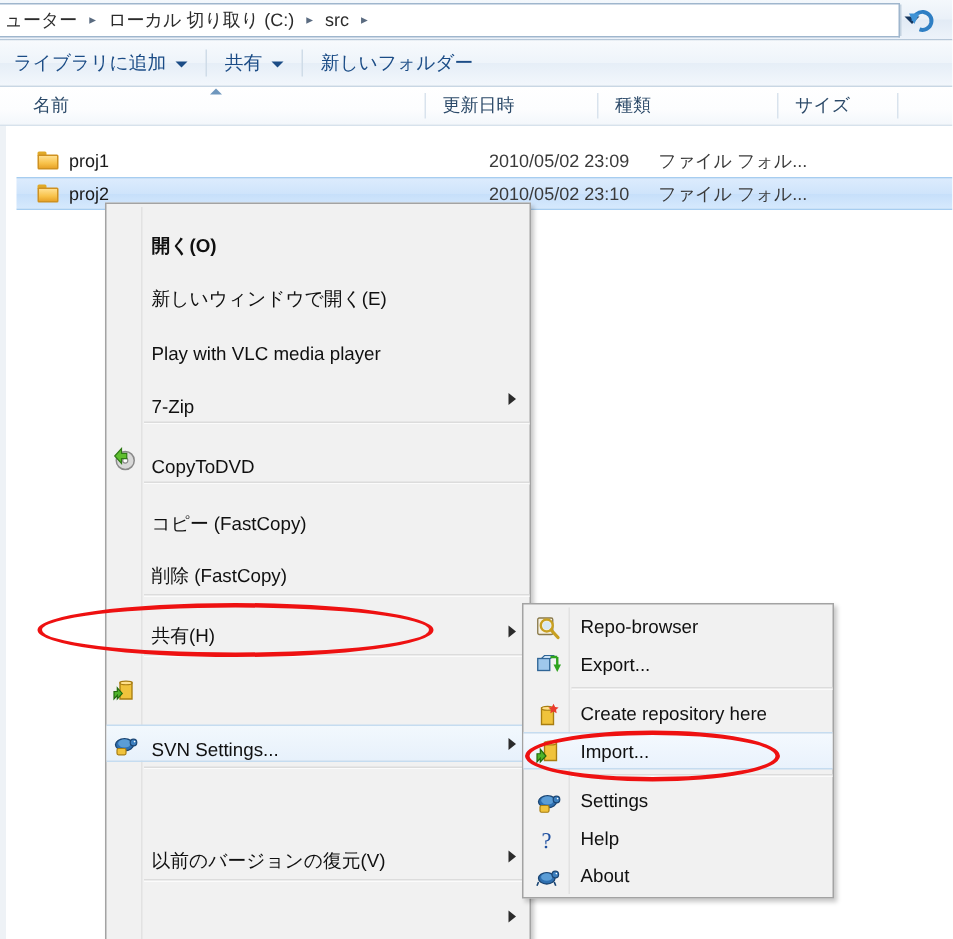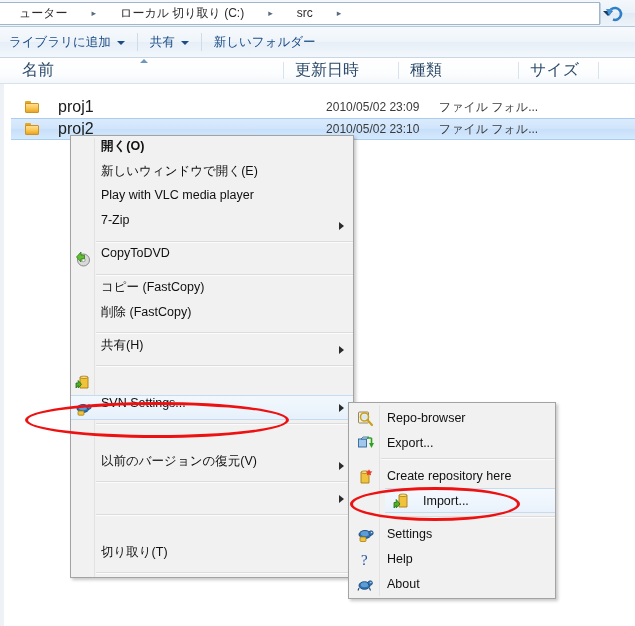--- a/index.html
+++ b/index.html
@@ -16,21 +16,21 @@
     background:linear-gradient(to bottom,#f4f8fc 0%,#eaf1f8 48%,#e2ebf5 52%,#edf3fa 100%);
     border-bottom:1px solid #b6c7d8;
     box-sizing:border-box;
   }
   #crumbfield{
     position:absolute;left:0;top:2px;width:600px;height:23px;
     background:#ffffff;border:1px solid #9fb6cd;border-left:none;
     box-sizing:border-box;display:flex;align-items:center;
   }
   .crumb{
-    font-size:12px;color:#2b2b2b;padding:0 19px;white-space:nowrap;
+    font-size:12px;color:#2b2b2b;padding:0 3px;white-space:nowrap;
     line-height:21px;
   }
   .crumbsep{
     color:#5a6b80;font-size:9px;padding:0 5px;line-height:21px;
   }
   #crumbdrop{
     position:absolute;right:18px;top:4px;width:18px;height:19px;
     display:flex;align-items:center;justify-content:center;
   }
   #crumbdrop .tri{
@@ -61,42 +61,42 @@
   #tbsep1,#tbsep2{width:1px;height:18px;background:#cfdce8;margin:0 3px;}
 
   
   #colhead{
     position:absolute;left:0;top:58px;width:635px;height:26px;
     background:linear-gradient(to bottom,#ffffff 0%,#fcfdfe 60%,#f3f7fb 100%);
     border-bottom:1px solid #d7e2ec;box-sizing:border-box;
   }
   .col{
     position:absolute;top:0;height:25px;display:flex;align-items:center;
-    font-size:16px;color:#2c4a69;padding-left:11px;box-sizing:border-box;
+    font-size:12px;color:#2c4a69;padding-left:11px;box-sizing:border-box;
   }
   .coldiv{position:absolute;top:4px;width:1px;height:17px;background:#d9e3ed;}
   #sortmark{
     position:absolute;left:140px;top:1px;width:0;height:0;
     border-left:4px solid transparent;border-right:4px solid transparent;
     border-bottom:4px solid #6f97bd;
   }
 
   
   #filelist{position:absolute;left:0;top:84px;width:635px;height:542px;background:#ffffff;}
   #gutter2{position:absolute;left:0;top:0;width:4px;height:542px;background:#eef2f6;}
   .frow{
     position:absolute;left:11px;width:624px;height:22px;
     display:flex;align-items:center;box-sizing:border-box;
   }
   .frow.sel{
     background:linear-gradient(to bottom,#dcebfd 0%,#cfe4fb 50%,#c6dffa 51%,#d6e9fd 100%);
     border:1px solid #a7cdf0;border-left:none;border-right:none;
   }
   .fname{
-    font-size:16px;color:#1a1a1a;display:flex;align-items:center;gap:19px;
+    font-size:12px;color:#1a1a1a;display:flex;align-items:center;gap:7px;
     width:272px;padding-left:14px;box-sizing:border-box;
   }
   .fdate{font-size:12px;color:#3a3a3a;width:115px;box-sizing:border-box;margin-left:48px;}
   .ftype{font-size:12px;color:#3a3a3a;width:120px;box-sizing:border-box;}
   .fsize{font-size:12px;color:#3a3a3a;width:80px;box-sizing:border-box;}
 
   
   .folder-ico{position:relative;width:14px;height:12px;flex:none;}
   .folder-ico .tab{position:absolute;left:0;top:0;width:6px;height:3px;background:#e0a928;border-radius:1px 1px 0 0;}
   .folder-ico .bod{position:absolute;left:0;top:2px;width:14px;height:10px;
@@ -107,23 +107,24 @@
   
   #ctxmenu{
     position:absolute;left:70px;top:135px;width:284px;
     background:#f1f1f1;border:1px solid #a3a3a3;
     box-shadow:2px 2px 3px rgba(0,0,0,0.22);
     box-sizing:border-box;z-index:40;
     padding:2px 0 0 0;
   }
   #ctxgutterline{position:absolute;left:23px;top:2px;bottom:0;width:1px;background:#e2e2e2;}
   .mi{
-    position:relative;height:25px;display:flex;align-items:flex-start;
+    position:relative;height:25px;display:flex;align-items:flex-end;
     font-size:12.5px;color:#101010;padding-left:30px;box-sizing:border-box;
     white-space:nowrap;
+    margin-top:10px;
   }
   .mi.bold{font-weight:bold;}
   .mi.hl{
     background:linear-gradient(to bottom,#f2f8fd 0%,#e7f1fb 100%);
     border-top:1px solid #c5dcf0;border-bottom:1px solid #c5dcf0;
   }
   .msep{height:1px;margin:3px 0 3px 25px;background:#dcdcdc;border-bottom:1px solid #fbfbfb;}
   .marrow{
     position:absolute;right:9px;top:50%;margin-top:-4px;width:0;height:0;
     border-top:4px solid transparent;border-bottom:4px solid transparent;
@@ -138,21 +139,21 @@
     box-shadow:2px 2px 3px rgba(0,0,0,0.22);
     box-sizing:border-box;z-index:50;padding:2px 0;
   }
   #subgutterline{position:absolute;left:30px;top:2px;bottom:2px;width:1px;background:#e2e2e2;}
   .si{
     position:relative;height:25px;display:flex;align-items:center;
     font-size:12.5px;color:#101010;padding-left:38px;box-sizing:border-box;white-space:nowrap;
   }
   .si.hl{
     background:linear-gradient(to bottom,#f4f9fe 0%,#e9f2fc 100%);
-    border-top:1px solid #c5dcf0;border-bottom:1px solid #c5dcf0;margin-left:36px;
+    border-top:1px solid #c5dcf0;border-bottom:1px solid #c5dcf0;
   }
   .ssep{height:1px;margin:3px 0 3px 32px;background:#dcdcdc;border-bottom:1px solid #fbfbfb;}
   .sico{position:absolute;left:8px;top:50%;margin-top:-8px;width:17px;height:17px;}
 
   
   .redring{
     position:absolute;border:3px solid #ee1111;border-radius:50%;
     z-index:90;pointer-events:none;
   }
 </style>

